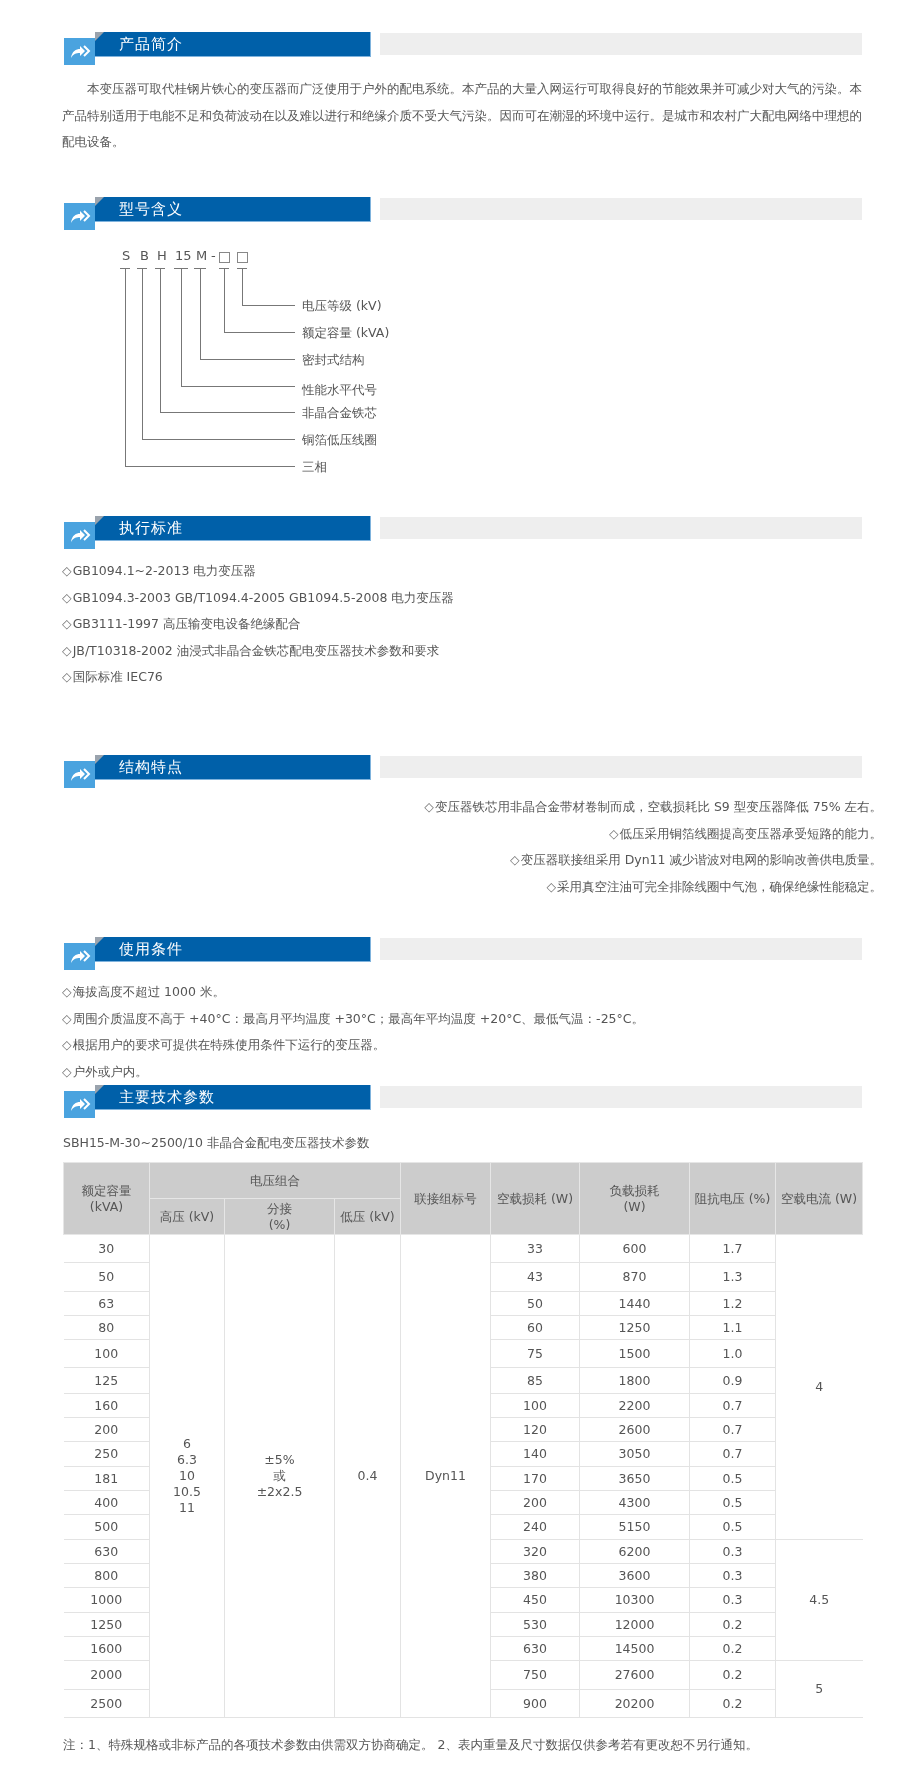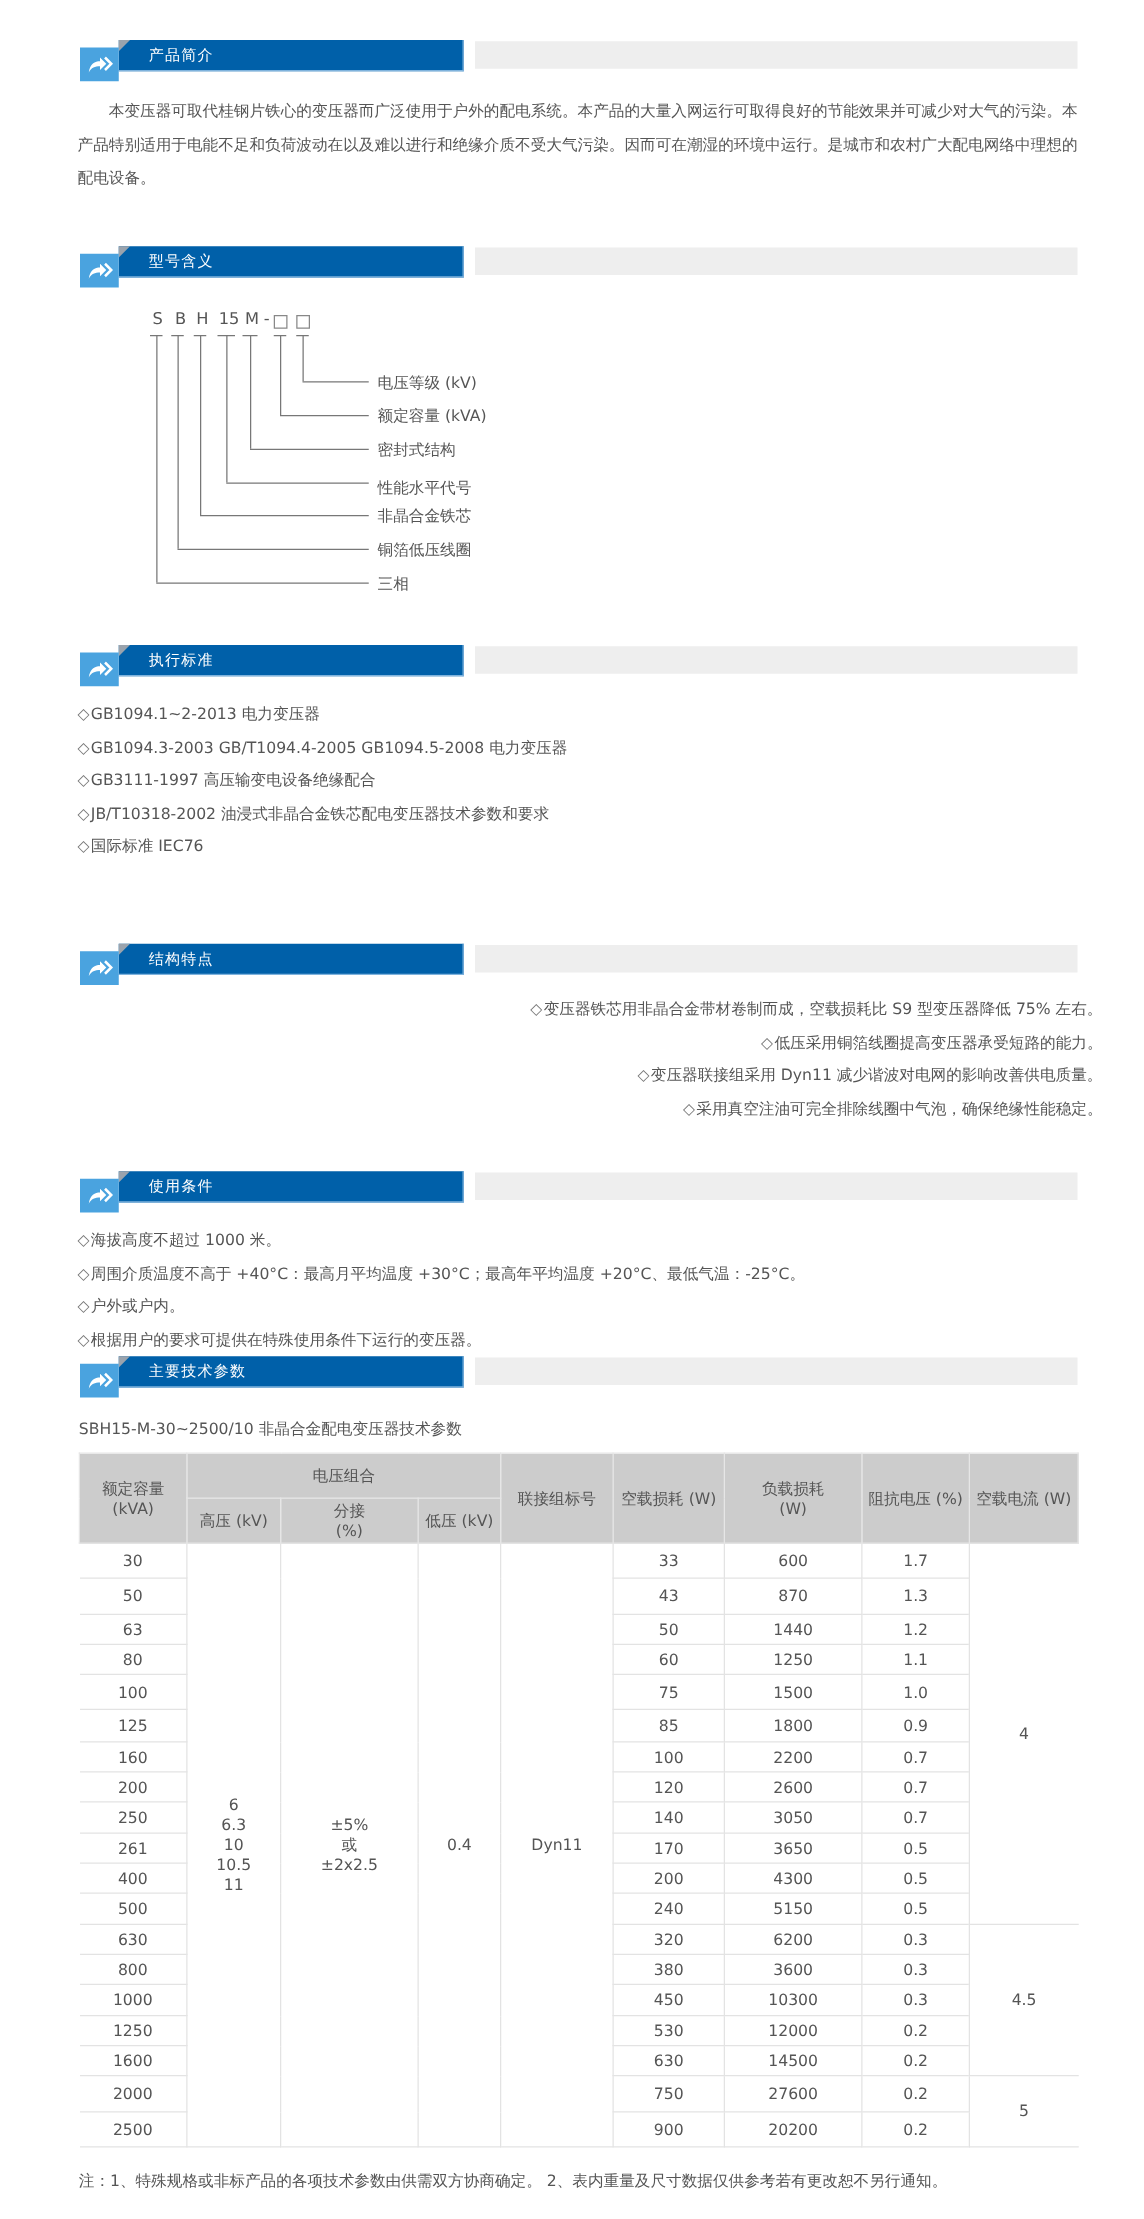--- a/index.html
+++ b/index.html
@@ -19,21 +19,21 @@
   }
   .sec-head .graybar {
     position: absolute; left: 318px; top: 1px; width: 482px; height: 22px; background: #eeeeee;
   }
   .sec-head .icon {
     position: absolute; left: 2px; top: 6px; width: 31px; height: 27px;
     background: #4aa3df; display: flex; align-items: center; justify-content: center;
   }
   .sec-head .title {
     position: absolute; left: 57px; top: 0; height: 24px; line-height: 24px;
-    color: #ffffff; font-size: 12px; letter-spacing: 1px;
+    color: #ffffff; font-size: 15px; letter-spacing: 1px;
   }
   .para {
     position: absolute; left: 62px; width: 800px; font-size: 12.5px; line-height: 26.5px; color: #555;
     text-indent: 25px; text-align: justify;
   }
   .list { position: absolute; left: 62px; width: 820px; font-size: 12.5px; color: #555; }
   .list .li { height: 26.5px; line-height: 26.5px; white-space: nowrap; }
   .list .dia { color: #777; margin-right: 1px; }
 
   
@@ -179,22 +179,22 @@
     <svg width="22" height="14" viewBox="0 0 22 14">
         <path d="M2 13 C3 6 7 4 11 4 L11 1 L16 6 L11 11 L11 8 C7 8 4 9 2 13 Z" fill="#fff"></path>
         <path d="M15 1 L20 6 L15 11" stroke="#fff" stroke-width="2" fill="none"></path>
       </svg>
   </div>
   <div class="title">使用条件</div>
 </div>
 <div class="list" style="top:979px;">
   <div class="li"><span class="dia">◇</span><span>海拔高度不超过 1000 米。</span></div>
   <div class="li"><span class="dia">◇</span><span>周围介质温度不高于 +40°C：最高月平均温度 +30°C；最高年平均温度 +20°C、最低气温：-25°C。</span></div>
+  <div class="li"><span class="dia">◇</span><span>根据用户的要求可提供在特殊使用条件下运行的变压器。</span></div>
   <div class="li"><span class="dia">◇</span><span>户外或户内。</span></div>
-  <div class="li"><span class="dia">◇</span><span>根据用户的要求可提供在特殊使用条件下运行的变压器。</span></div>
 </div>
 
 <div class="sec-head" style="top:1085px;text-decoration:underline;">
   <div class="graybar"></div>
   <div class="bluebar"></div>
   <div class="fold"></div>
   <div class="icon">
     <svg width="22" height="14" viewBox="0 0 22 14">
         <path d="M2 13 C3 6 7 4 11 4 L11 1 L16 6 L11 11 L11 8 C7 8 4 9 2 13 Z" fill="#fff"></path>
         <path d="M15 1 L20 6 L15 11" stroke="#fff" stroke-width="2" fill="none"></path>
@@ -296,21 +296,21 @@
         <td>2600</td>
         <td>0.7</td>
       </tr>
       <tr style="height: 25px;">
         <td class="first">250</td>
         <td>140</td>
         <td>3050</td>
         <td>0.7</td>
       </tr>
       <tr style="height: 24px;">
-        <td class="first">261</td>
+        <td class="first">181</td>
         <td>170</td>
         <td>3650</td>
         <td>0.5</td>
       </tr>
       <tr style="height: 24px;">
         <td class="first">400</td>
         <td>200</td>
         <td>4300</td>
         <td>0.5</td>
       </tr>

